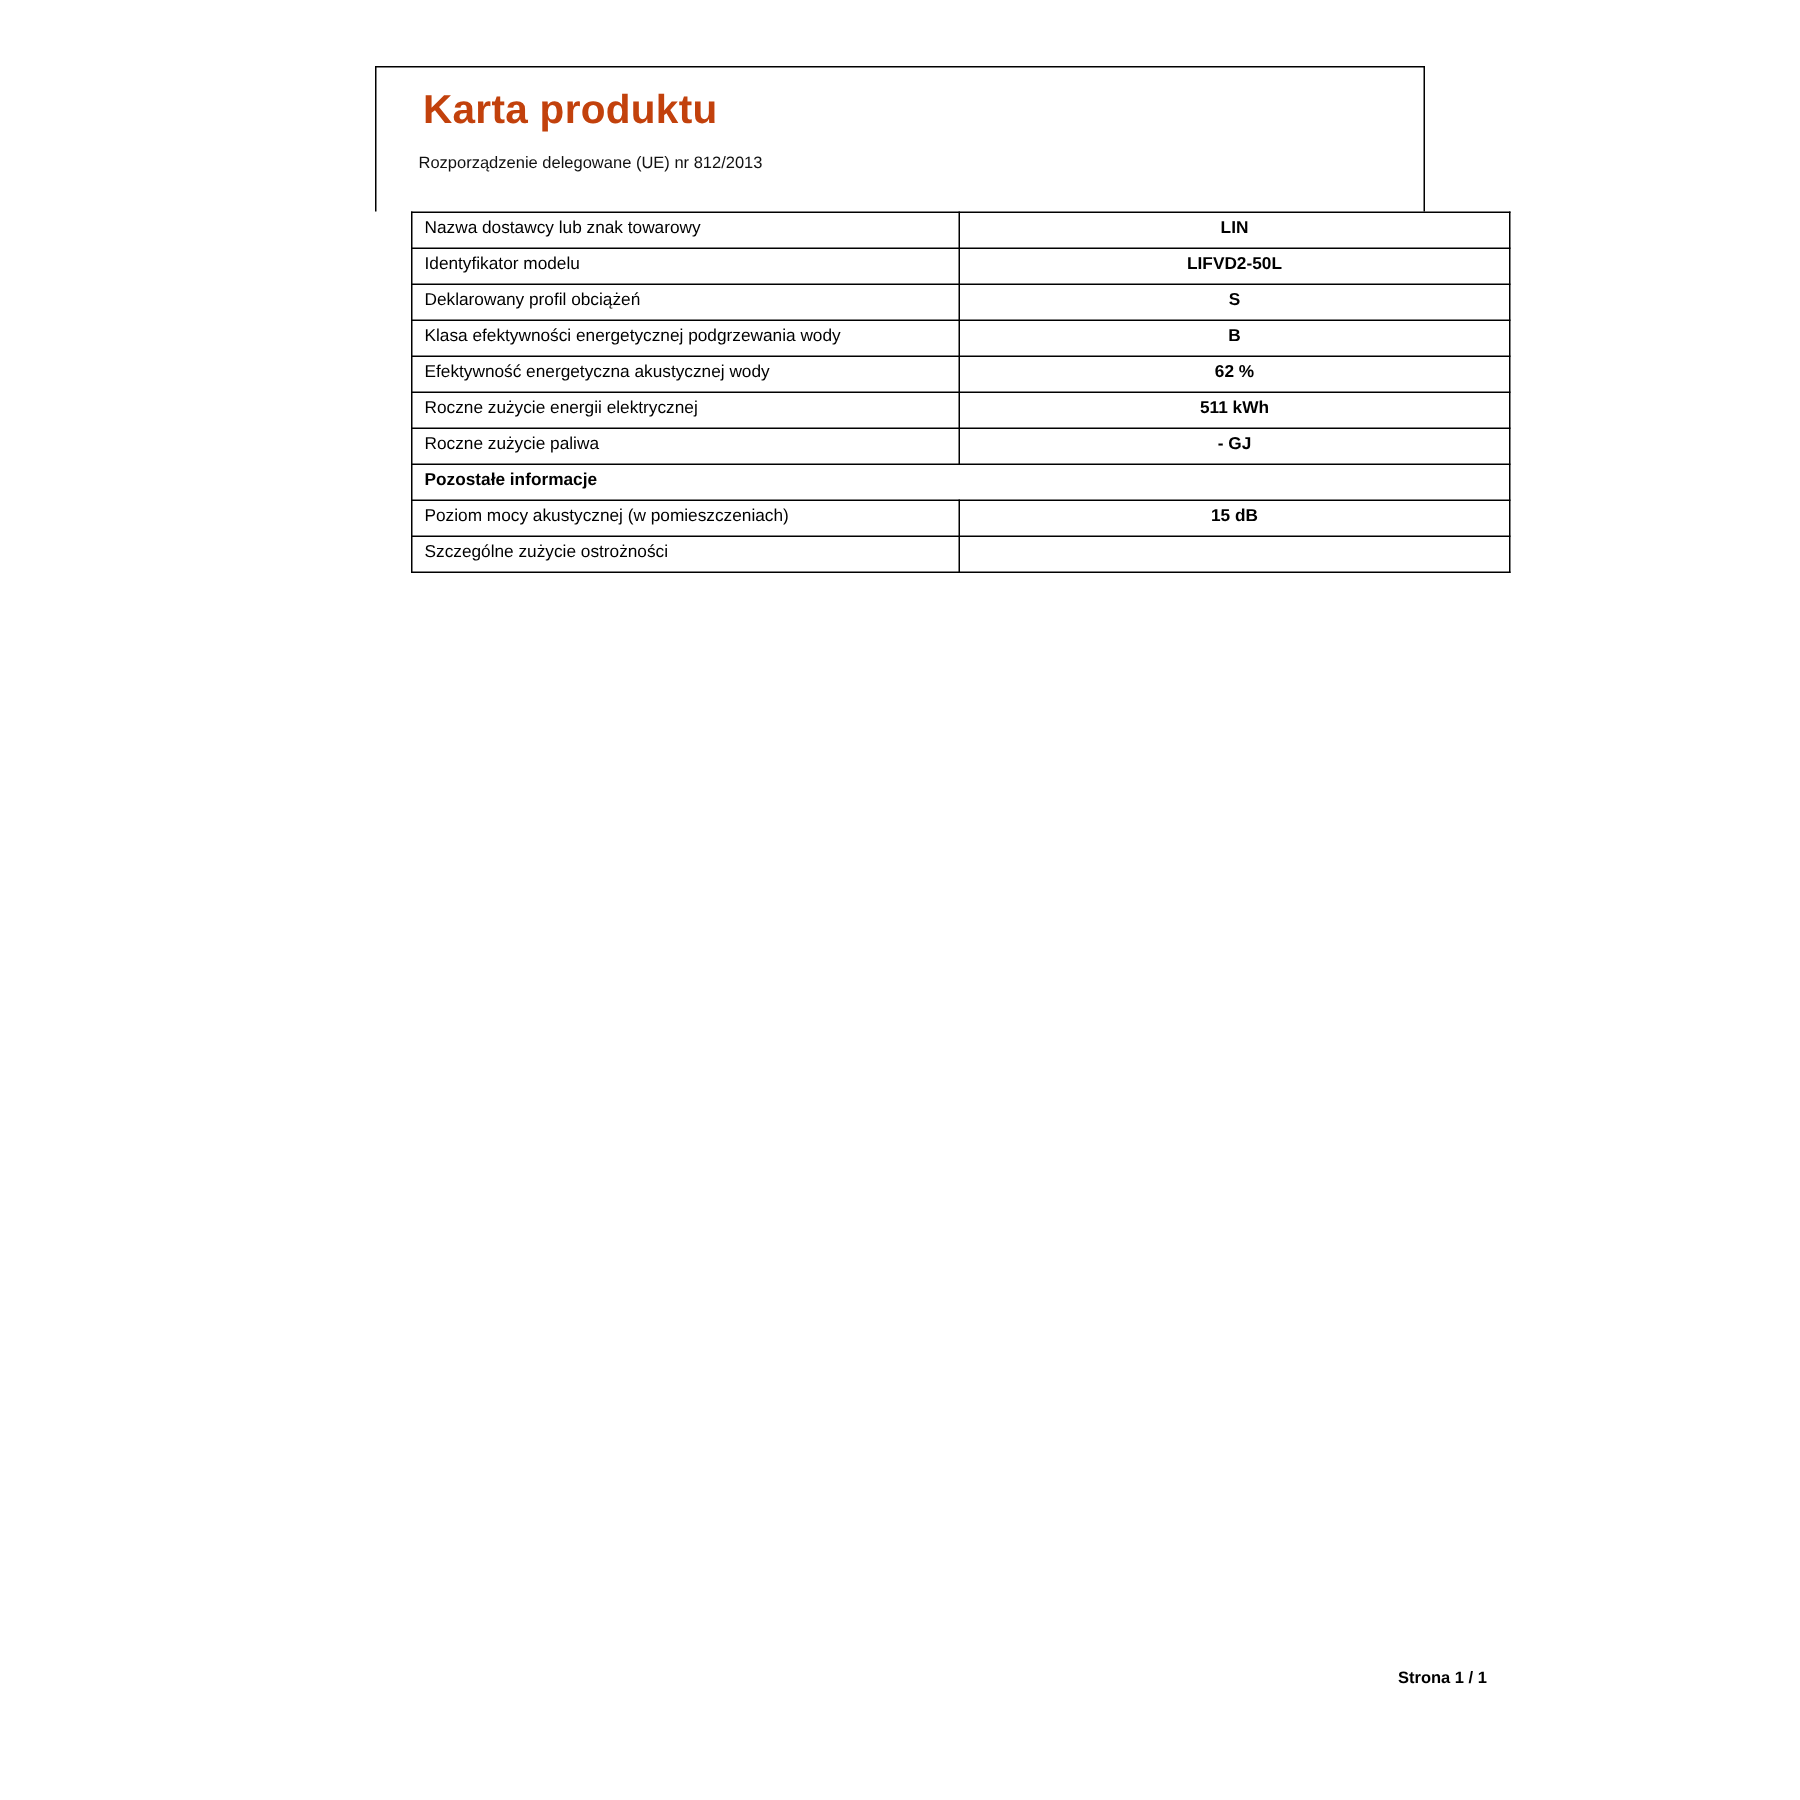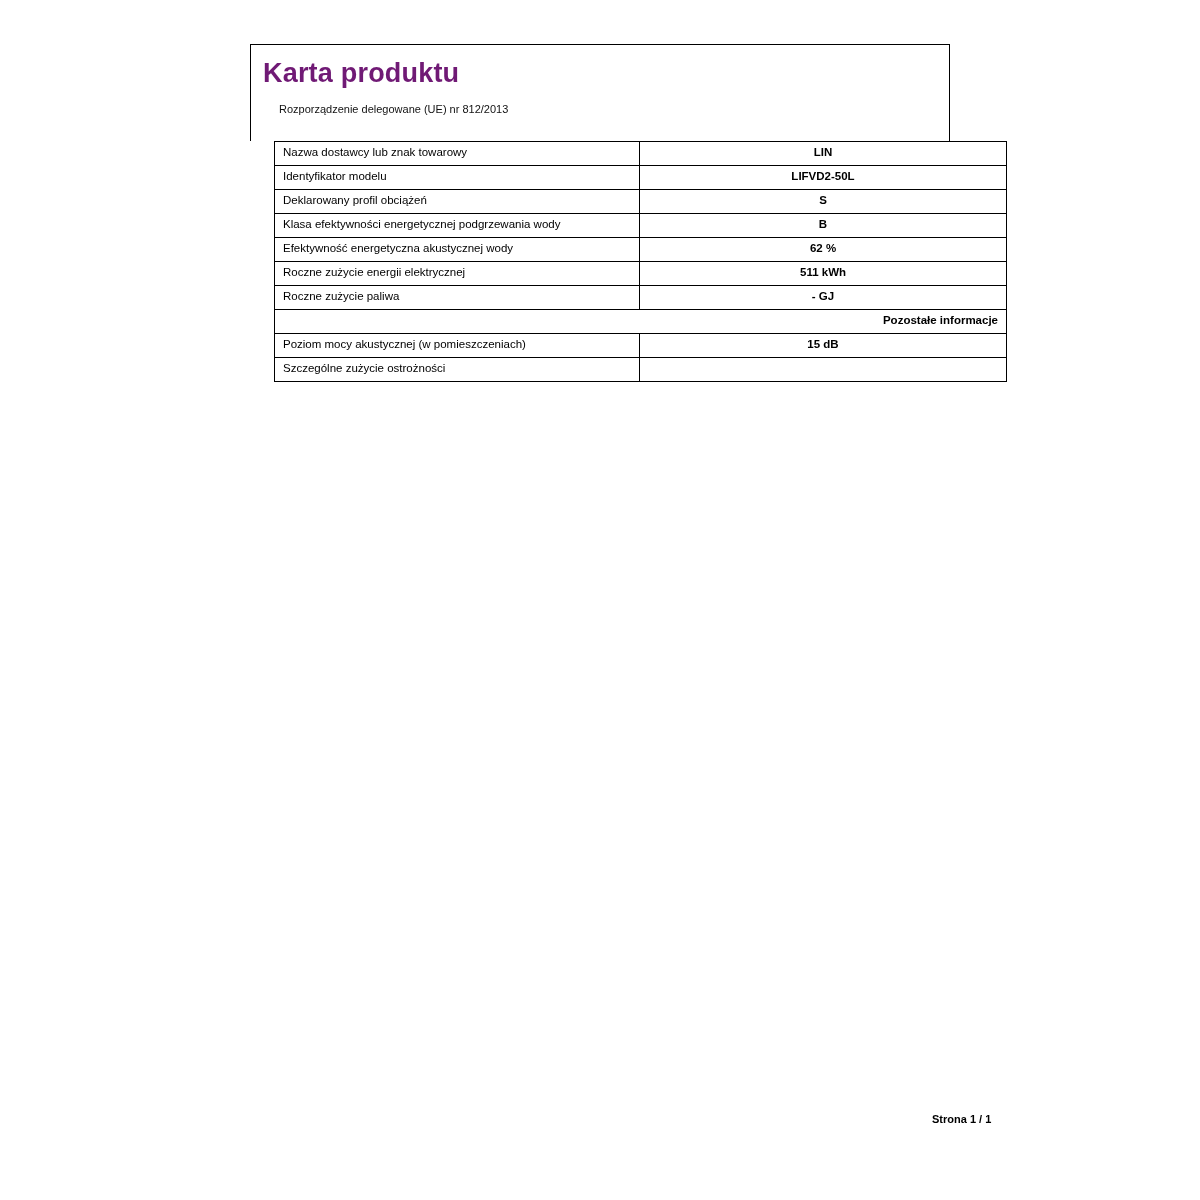--- a/index.html
+++ b/index.html
@@ -82,21 +82,21 @@
   }
 
   td.value {
     width: 350px;
     text-align: center;
     font-weight: bold;
   }
 
   td.section {
     font-weight: bold;
-    text-align: right;
+    text-align: left;
   }
 
   .footer {
     position: absolute;
     left: 932px;
     top: 1113px;
     font-size: 11px;
     font-weight: bold;
     color: #000000;
     white-space: nowrap;
@@ -110,21 +110,21 @@
 </style>
 </head>
 <body>
 
 <div class="page">
 
   <div class="sheet">
 
     <div class="card-border">
       <div class="title-block">
-        <h1 class="doc-title" style="color: #701a75;">Karta produktu</h1>
+        <h1 class="doc-title" style="color: #c2410c; margin-left: 19px;">Karta produktu</h1>
         <p class="doc-subtitle">Rozporządzenie delegowane (UE) nr 812/2013</p>
       </div>
     </div>
 
     <table class="spec">
       <tbody>
         <tr>
           <td class="label">Nazwa dostawcy lub znak towarowy</td>
           <td class="value">LIN</td>
         </tr>

